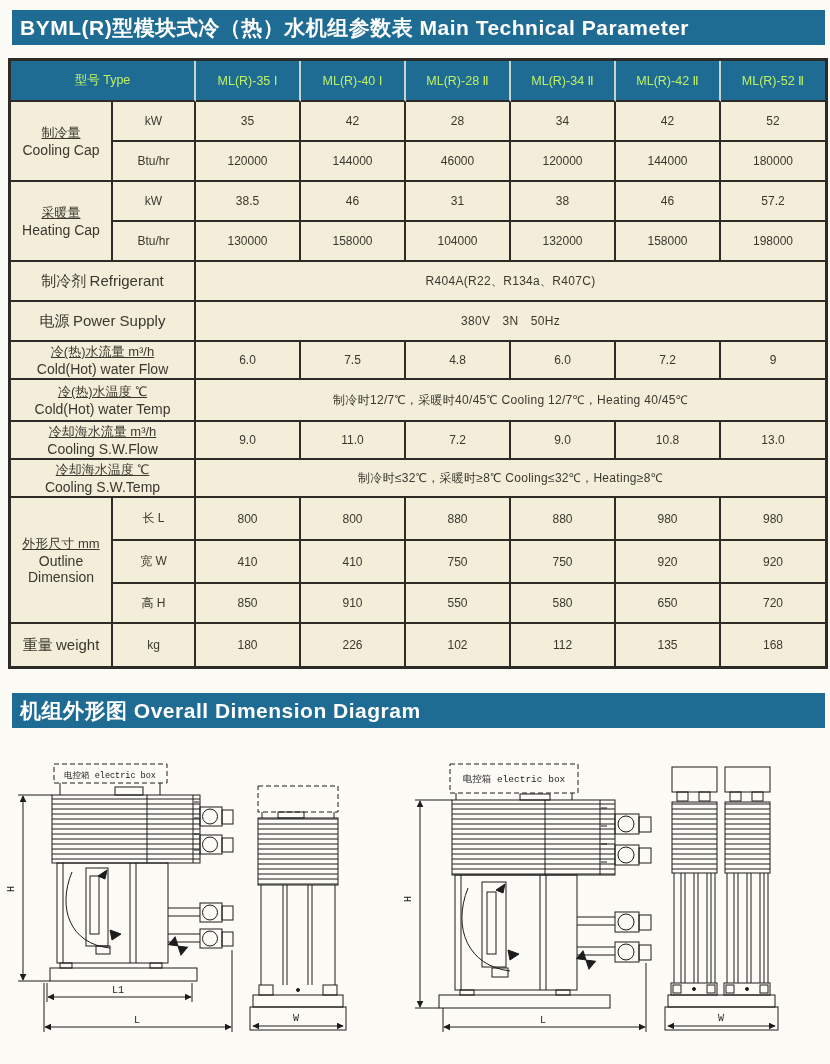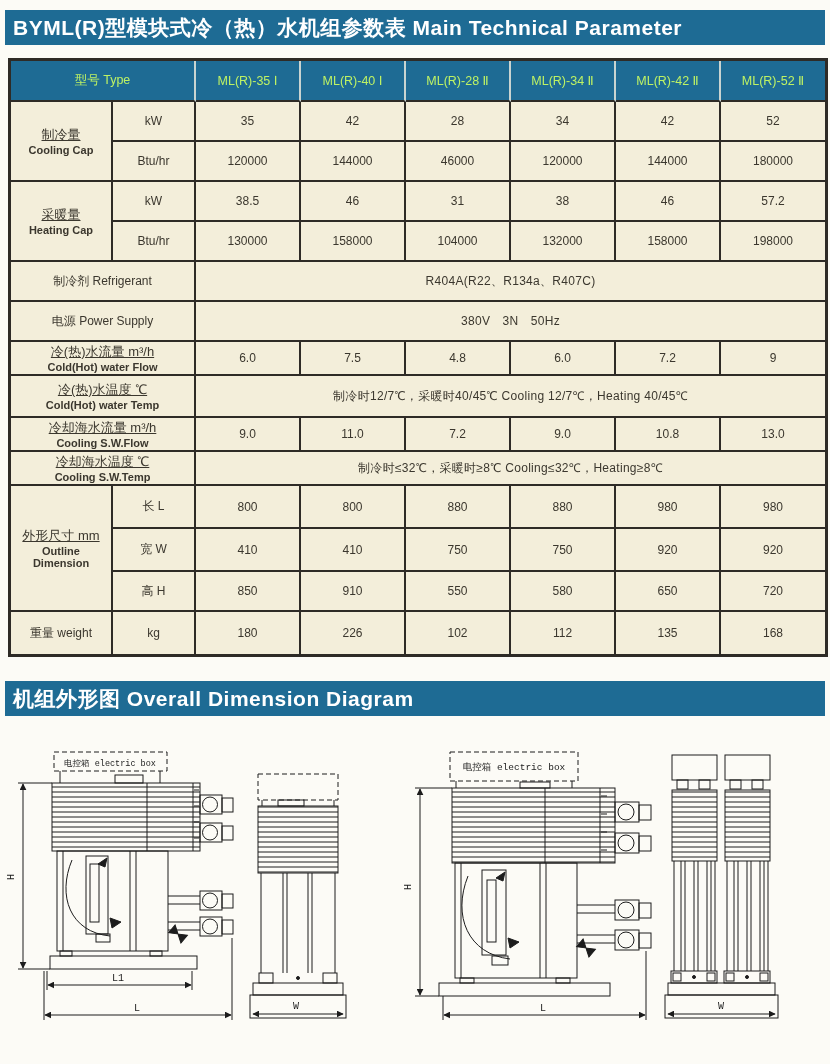--- a/index.html
+++ b/index.html
@@ -4,21 +4,21 @@
 <style>
   html,body{margin:0;padding:0;}
   body{
     width:830px;height:1064px;
     background:#fcfbf6;
     font-family:"Liberation Sans", sans-serif;
     color:#3b372e;
     position:relative;
   }
   .title-bar{
-    margin:10px 5px 0 5px;
+    margin:10px 5px 0 12px;
     height:35px;line-height:35px;
     background:#1e6b94;
     color:#ffffff;
     font-size:21px;font-weight:bold;
     padding-left:8px;letter-spacing:0.5px;
     white-space:nowrap;overflow:hidden;
   }
   .title-bar.second{margin-top:0;}
   .spec-table{
     margin:13px 8px 0 8px;
@@ -40,22 +40,22 @@
   .spec-table td:last-child,.spec-table th:last-child{border-right:0;}
   .spec-table tr.last td{border-bottom:0;}
   .spec-table th{
     background:#1e6b94;color:#bef264;
     font-weight:normal;font-size:12.5px;
     border-right:2px solid #c9d4d1;
     border-bottom:2px solid #2e2b26;
   }
   .spec-table th:last-child{border-right:0;}
   .lbl .cn{display:block;font-size:13px;text-decoration:underline;}
-  .lbl .en{display:block;font-size:11px;font-weight:bold;}
-  .lbl-inline span{font-size:12px;}
+  .lbl .en{display:block;font-size:14px;}
+  .lbl-inline span{font-size:15px;}
   .unit{font-size:12px;}
   .merged{font-size:12px;letter-spacing:0.3px;}
   .diagram-wrap{margin-top:22px;}
   svg text{font-family:"Liberation Mono", monospace;fill:#1c1c1c;}
 </style>
 </head>
 <body>
 
 <div class="title-bar">
   <span>BYML(R)型模块式冷（热）水机组参数表 Main Technical Parameter</span>

